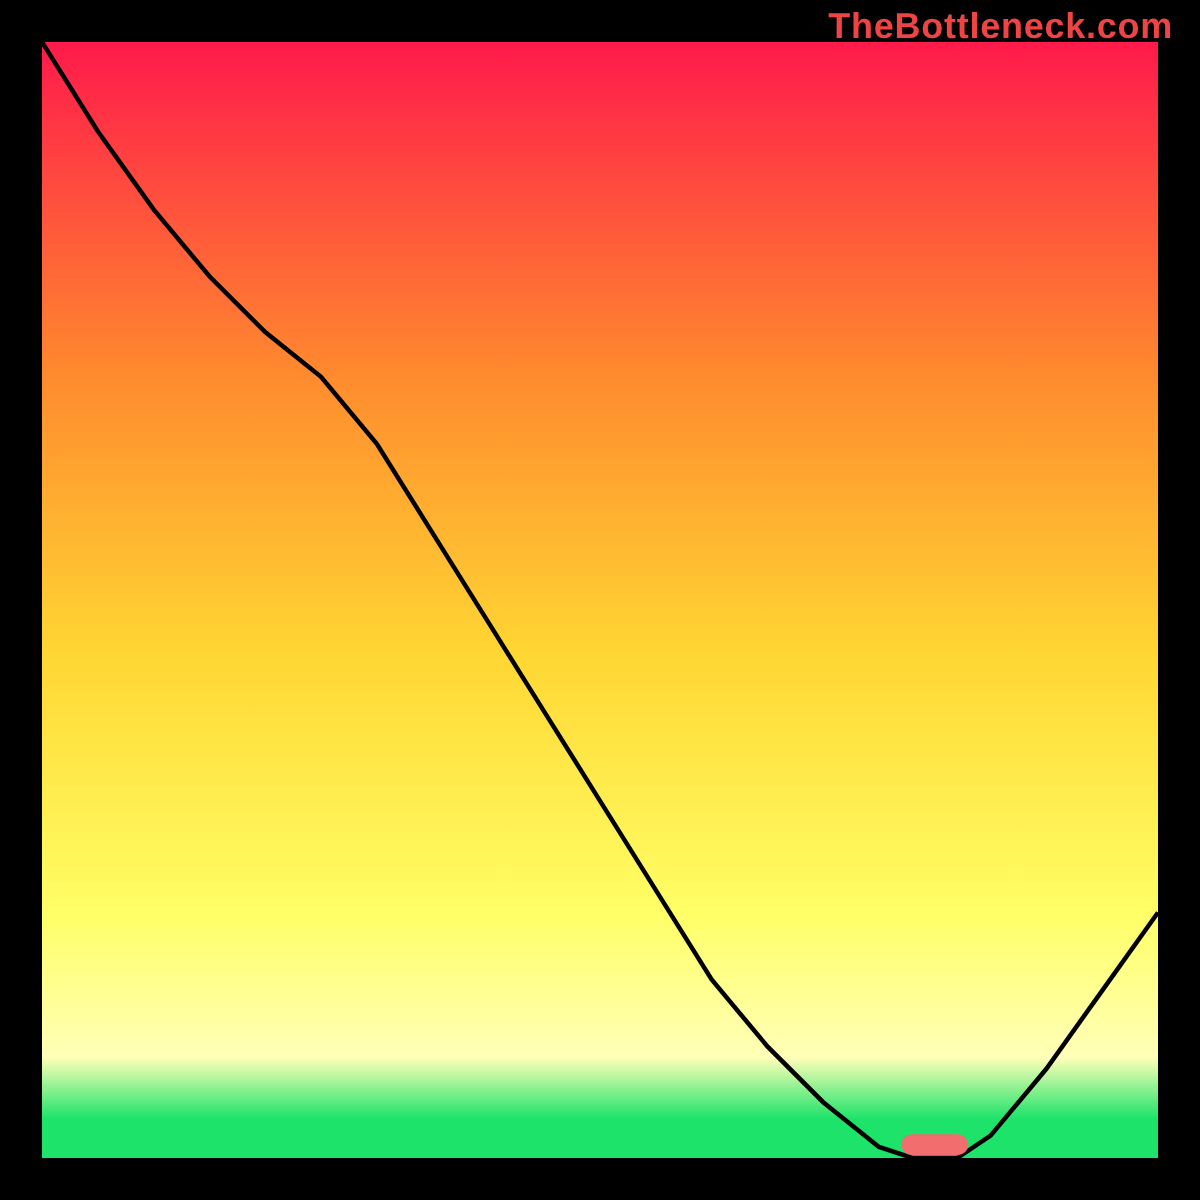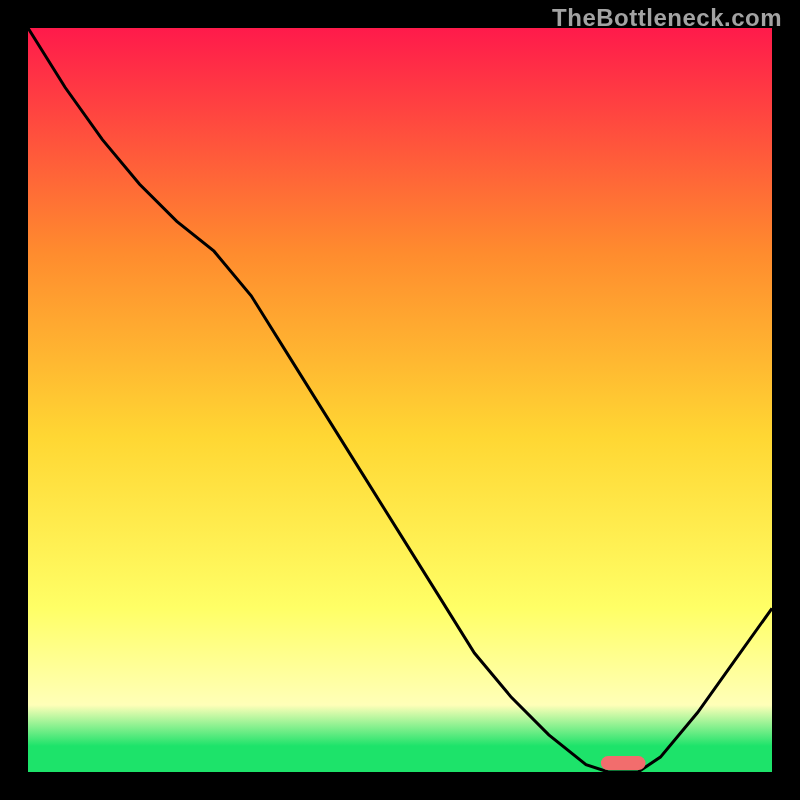--- a/index.html
+++ b/index.html
@@ -14,21 +14,21 @@
   .outer {
     position: relative;
     width: 800px;
     height: 800px;
     background: #000;
   }
   .watermark {
     position: absolute;
     top: 4px;
     right: 18px;
-    color: #a3a3a3;
+    color: #ef4444;
     font-size: 24px;
     font-weight: 600;
     letter-spacing: 0.5px;
     user-select: none;
   }
   .plot {
     position: absolute;
     left: 28px;
     top: 28px;
     width: 744px;

